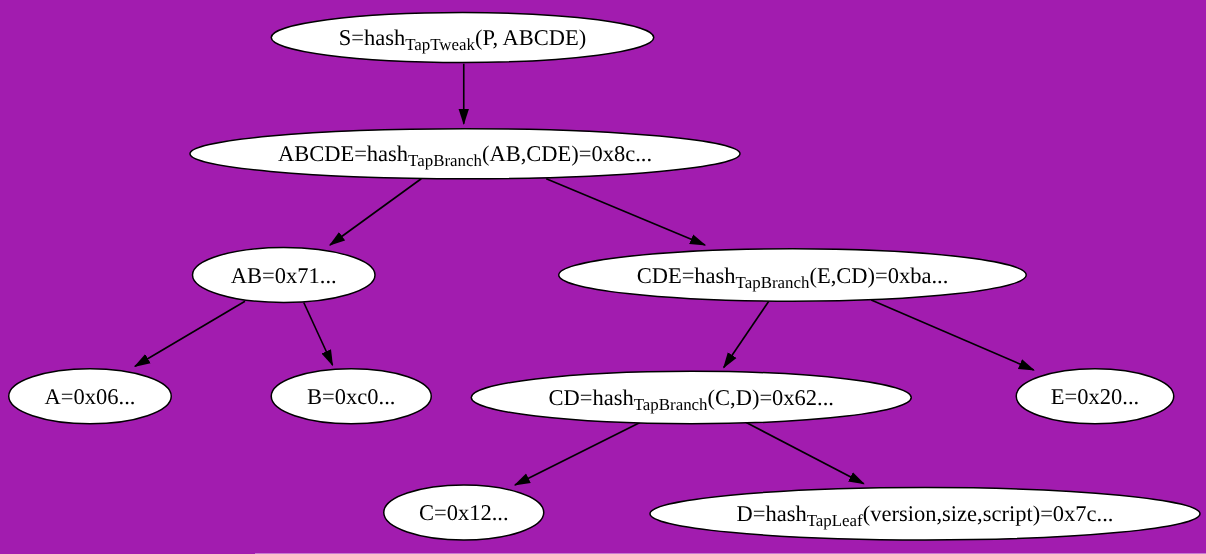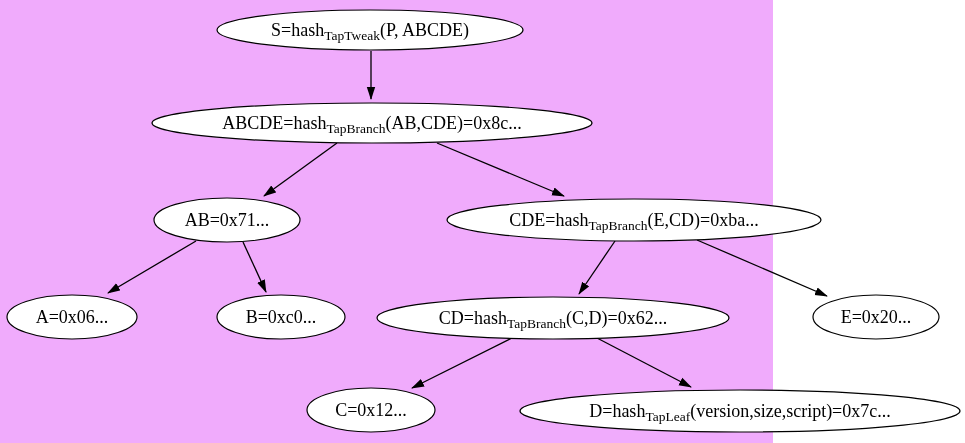--- a/index.html
+++ b/index.html
@@ -2,23 +2,23 @@
 <html><head>
 <meta charset="utf-8">
 <style>
   html, body {
     margin: 0;
     padding: 0;
     background: #ffffff;
   }
   .diagram-wrap {
     position: relative;
-    width: 773px;
+    width: 965px;
     height: 443px;
-    background: #f0abfc;
+    background: #a21caf;
     font-family: "Liberation Serif", serif;
   }
   svg text {
     font-family: "Liberation Serif", serif;
     font-size: 18px;
     fill: #000000;
   }
   svg .sub {
     font-size: 13.5px;
   }

